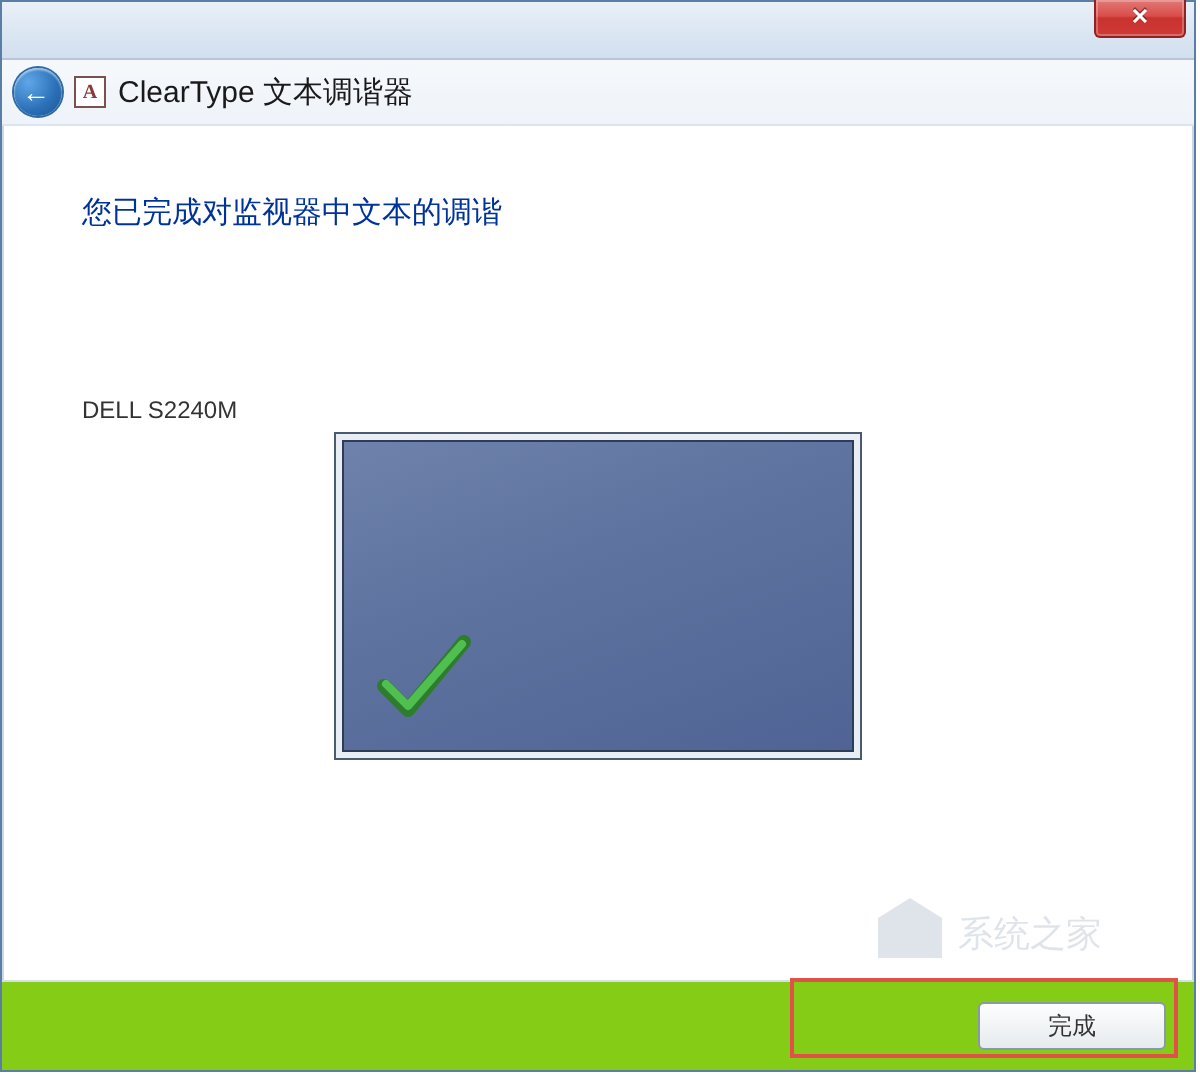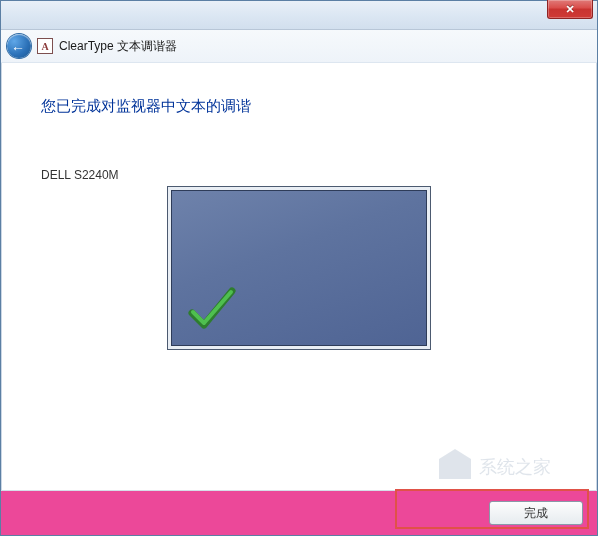--- a/index.html
+++ b/index.html
@@ -82,31 +82,31 @@
     background: #fff;
     display: flex;
     align-items: center;
     justify-content: center;
     font-size: 10px;
     font-weight: bold;
     color: #8b3a3a;
     font-family: Georgia, serif;
   }
   .window-title {
-    font-size: 12px;
+    font-size: 15px;
     color: #1a1a1a;
   }
   .content {
     position: relative;
     padding: 34px 40px 0 40px;
   }
   .heading {
     font-size: 15px;
     color: #003399;
-    margin: 0 0 52px 0;
+    margin: 0 0 82px 0;
     font-weight: normal;
   }
   .monitor-block {
     text-align: left;
   }
   .monitor-label {
     font-size: 12px;
     color: #333;
     margin-bottom: 4px;
   }
@@ -133,21 +133,21 @@
     left: 14px;
     bottom: 10px;
   }
   .footer {
     position: absolute;
     bottom: 0;
     left: 0;
     right: 0;
     height: 44px;
     border-top: 1px solid #d6dee8;
-    background: #ec4899;
+    background: #84cc16;
     display: flex;
     align-items: center;
     justify-content: flex-end;
     padding-right: 14px;
     gap: 8px;
   }
   .wiz-btn {
     min-width: 72px;
     height: 22px;
     font-size: 12px;

